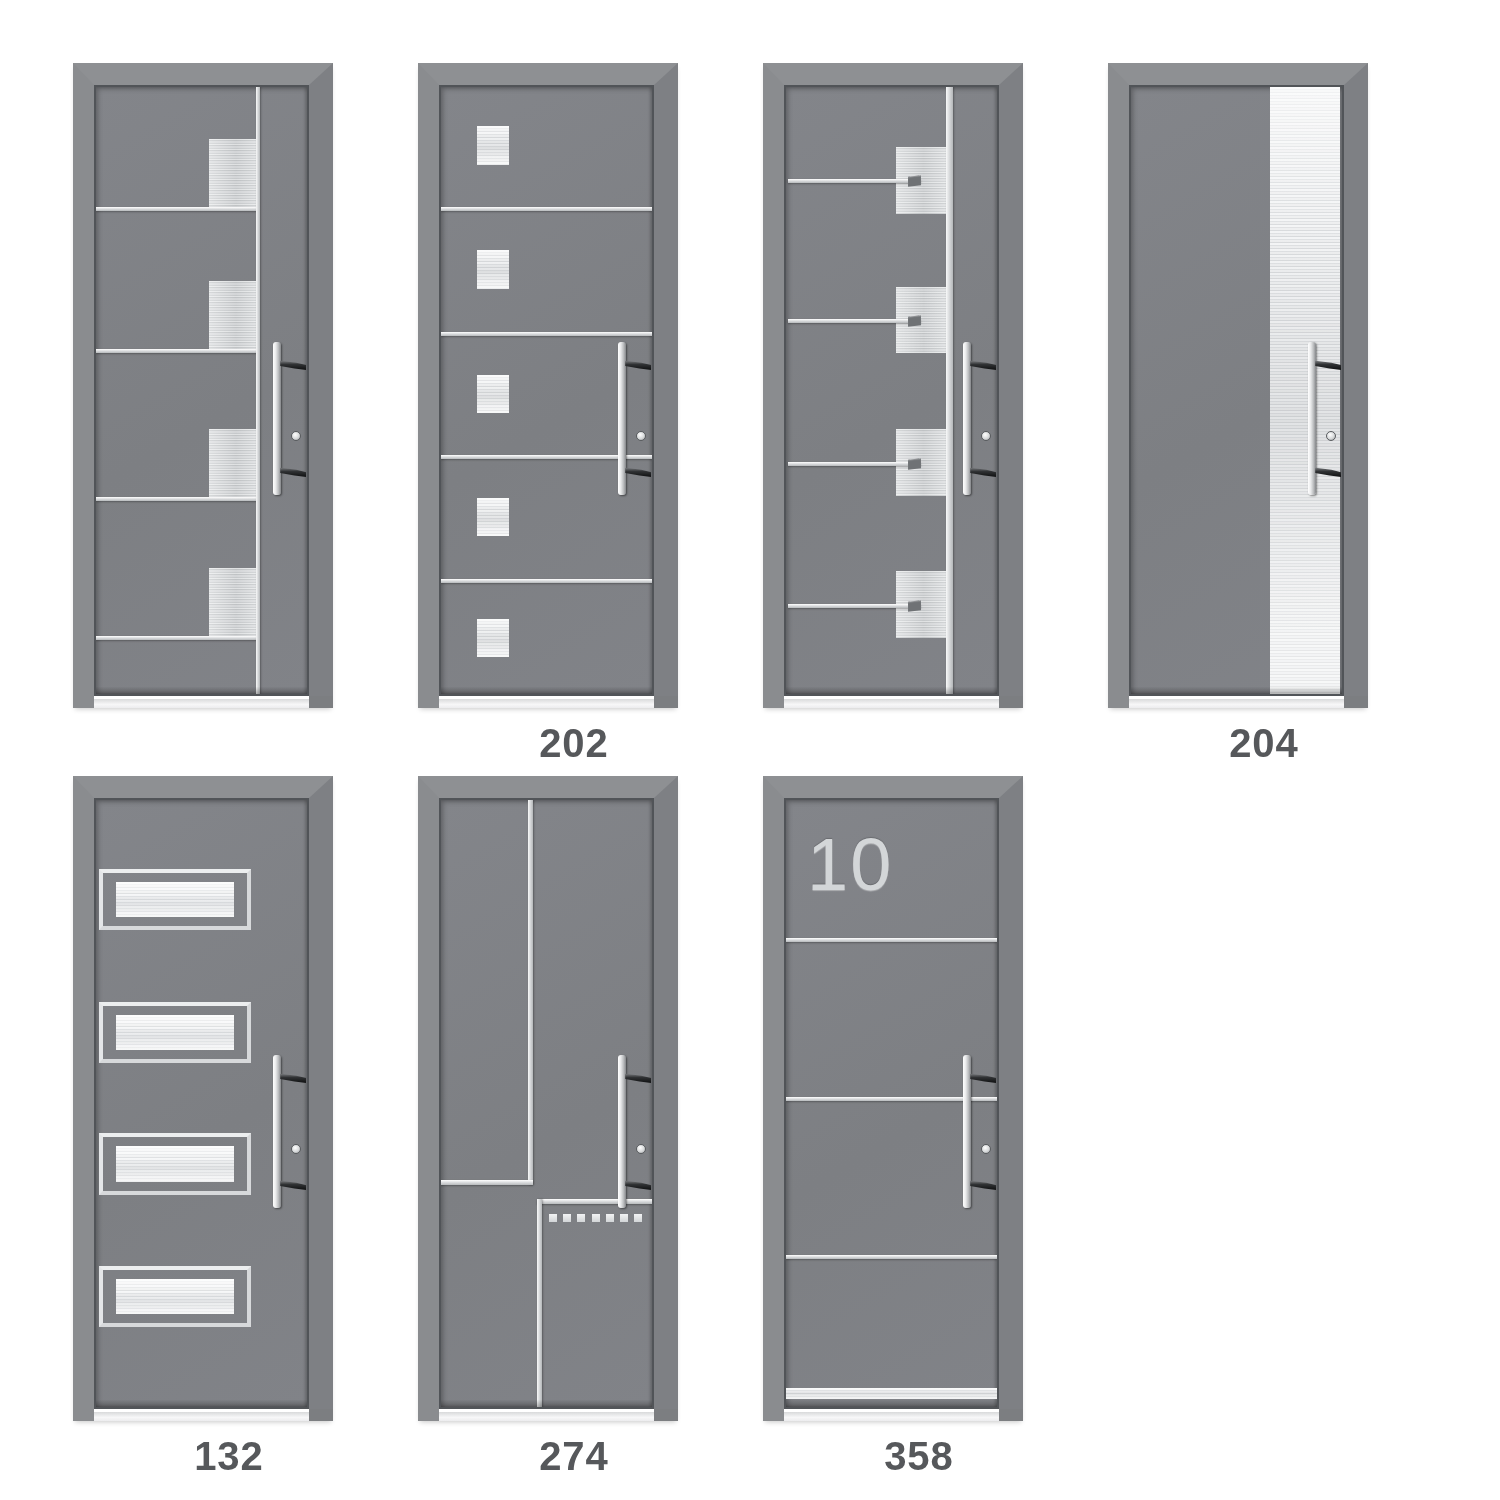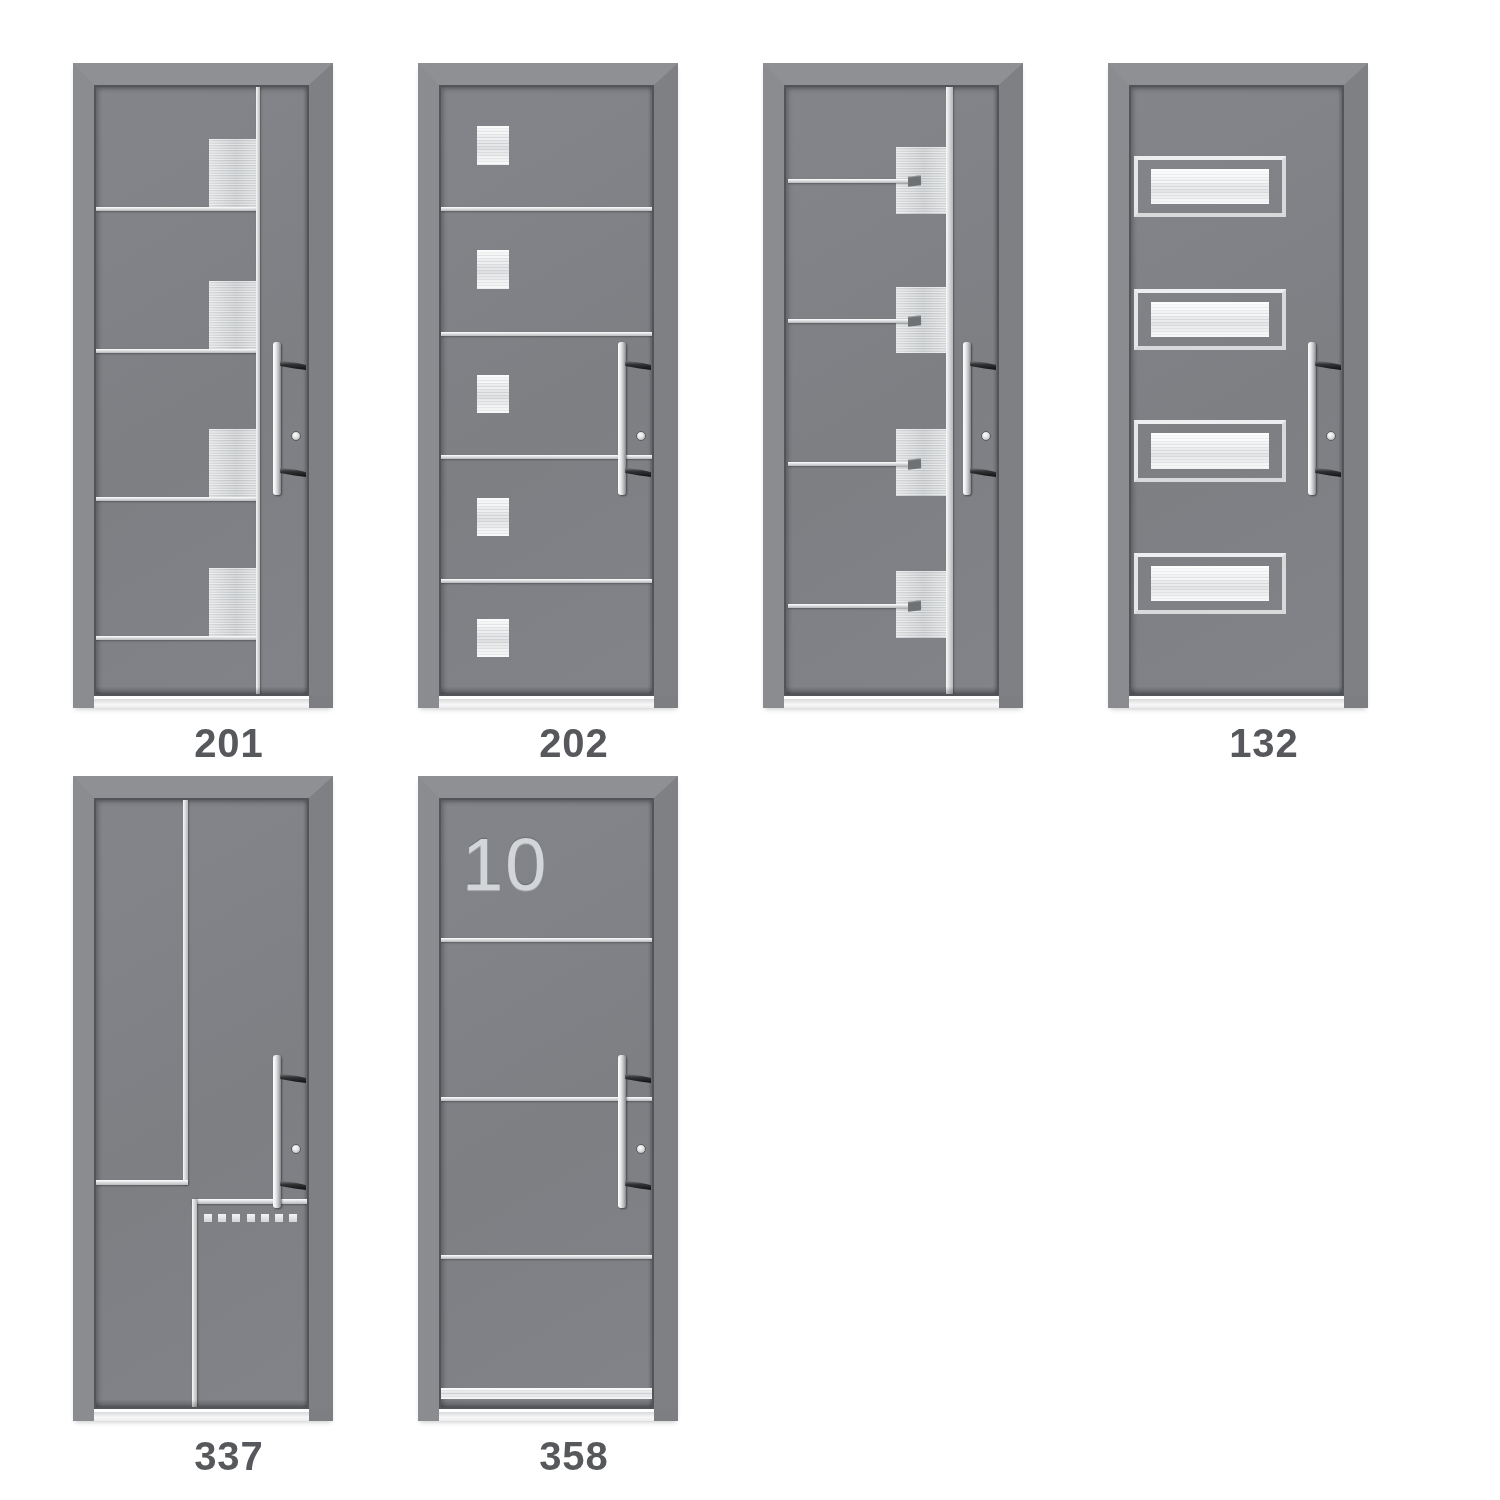--- a/index.html
+++ b/index.html
@@ -95,21 +95,20 @@
         <span class="hl" style="left:0;width:77%;top:90.5%"></span>
         <span class="vl" style="left:76%;top:0;bottom:0"></span>
         <span class="handle">
           <span class="hbar"></span>
           <span class="bracket t"></span>
           <span class="bracket b"></span>
         </span>
         <span class="keyhole"></span>
       </div>
     </div>
-    <figcaption>201</figcaption>
   </figure>
 
   <figure>
     <div class="door">
       <span class="leg l"></span>
       <span class="leg r"></span>
       <span class="sill"></span>
       <div class="slab">
         <span class="hl" style="left:0;width:100%;top:19.8%"></span>
         <span class="hl" style="left:0;width:100%;top:40.4%"></span>
@@ -157,20 +156,37 @@
         <span class="handle">
           <span class="hbar"></span>
           <span class="bracket t"></span>
           <span class="bracket b"></span>
         </span>
         <span class="keyhole"></span>
       </div>
     </div>
   </figure>
 
+  <figure>
+    <div class="door">
+      <span class="leg l"></span>
+      <span class="leg r"></span>
+      <span class="sill"></span>
+      <div class="slab">
+        <span class="bright" style="left:65.8%;width:33.2%;top:0;bottom:0"></span>
+        <span class="handle">
+          <span class="hbar"></span>
+          <span class="bracket t"></span>
+          <span class="bracket b"></span>
+        </span>
+        <span class="keyhole"></span>
+      </div>
+    </div>
+    <figcaption>204</figcaption>
+  </figure>
 
   <figure>
     <div class="door">
       <span class="leg l"></span>
       <span class="leg r"></span>
       <span class="sill"></span>
       <div class="slab">
         <span class="strip" style="left:1.5%;width:72%;top:11.3%;height:10.2%">
             <span class="glass"></span>
           </span>
@@ -214,21 +230,21 @@
           <span class="dot"></span>
         </span>
         <span class="handle">
           <span class="hbar"></span>
           <span class="bracket t"></span>
           <span class="bracket b"></span>
         </span>
         <span class="keyhole"></span>
       </div>
     </div>
-    <figcaption>337</figcaption>
+    <figcaption>274</figcaption>
   </figure>
 
   <figure>
     <div class="door">
       <span class="leg l"></span>
       <span class="leg r"></span>
       <span class="sill"></span>
       <div class="slab">
         <span class="house-number" style="left:10%;top:4.6%">10</span>
         <span class="hl" style="left:0;width:100%;top:22.8%"></span>

